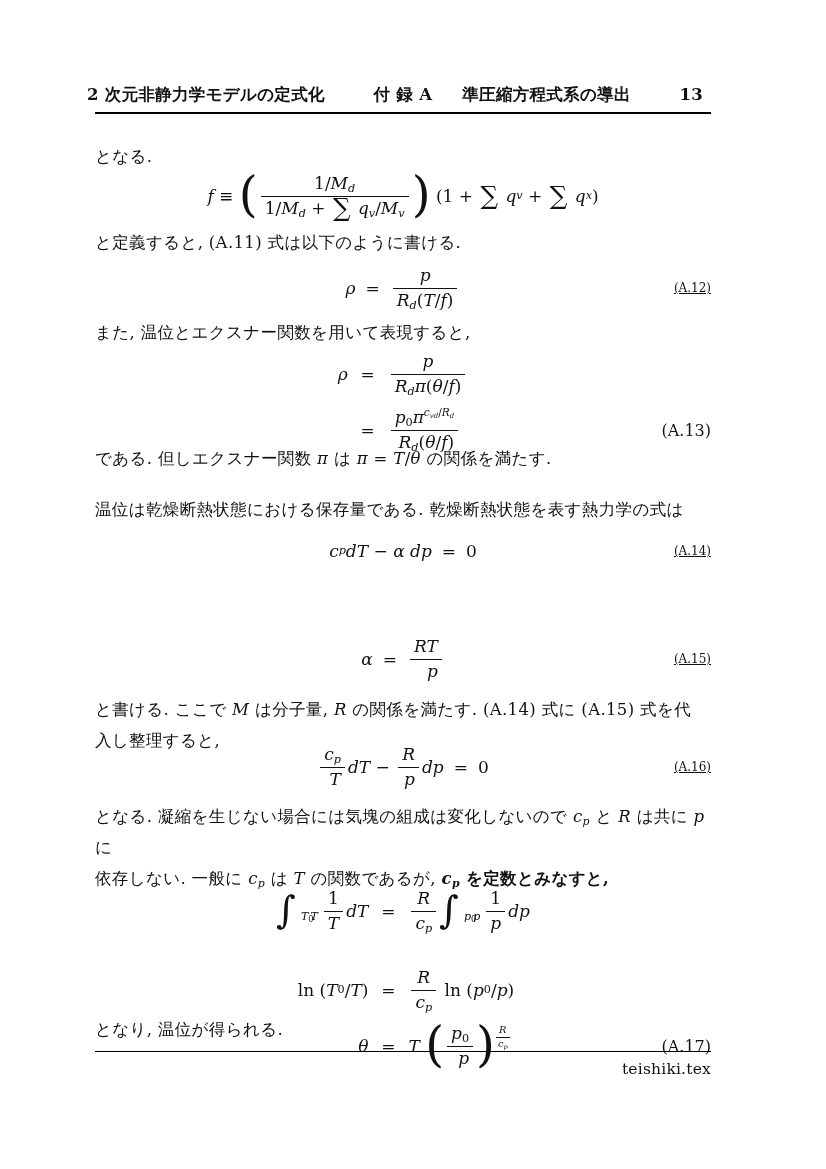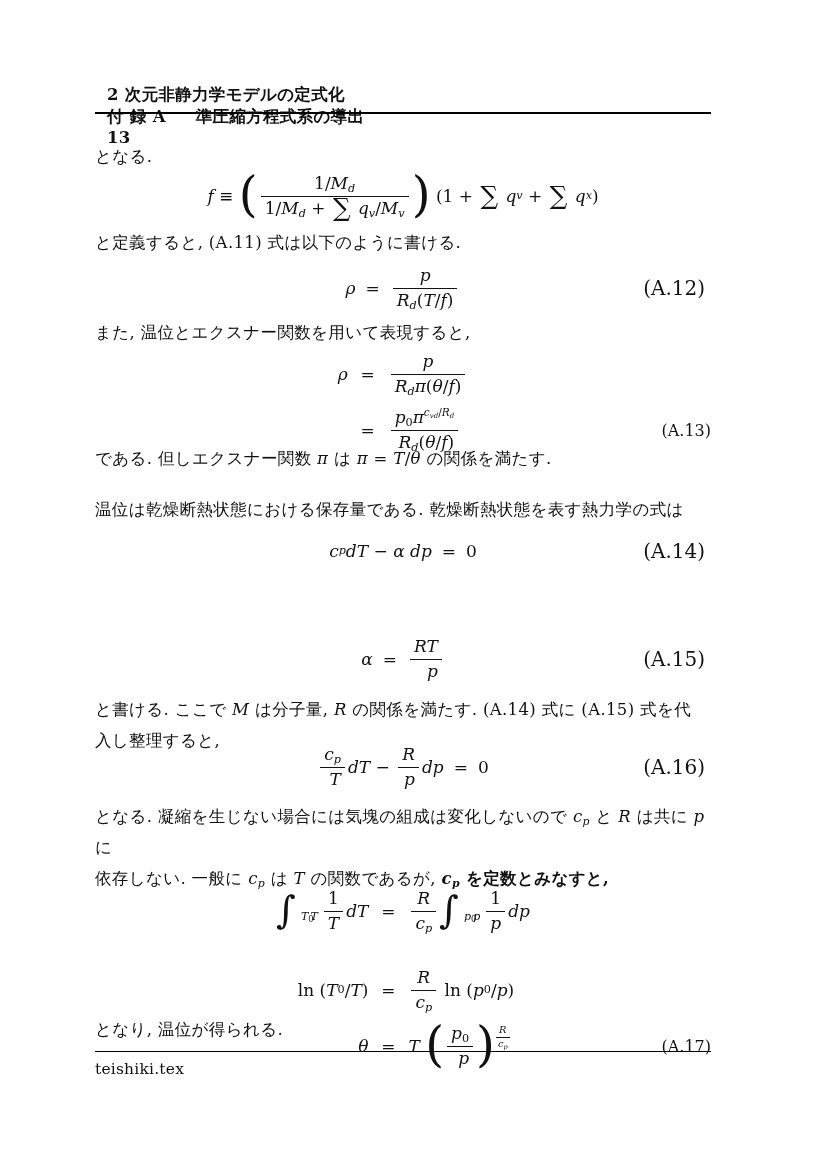--- a/index.html
+++ b/index.html
@@ -4,42 +4,42 @@
 <style>
   * { margin:0; padding:0; box-sizing:border-box; }
   html,body { background:#ffffff; }
   .page {
     position:relative; width:826px; height:1169px; background:#ffffff;
     font-family:"DejaVu Serif","Liberation Serif",serif; color:#111111;
     overflow:hidden;
   }
   
   .header {
-    position:absolute; left:107px; top:84px; width:616px;
+    position:absolute; left:87px; top:84px; width:616px;
     display:flex; justify-content:space-between; align-items:baseline;
-    font-weight:bold; font-size:16.5px; letter-spacing:0.3px;flex-direction:column;
+    font-weight:bold; font-size:16.5px; letter-spacing:0.3px;
   }
   .h-center { display:inline-flex; gap:30px; }
   .header-rule { position:absolute; left:95px; top:112px; width:616px; border-top:2px solid #000; }
   
   .para {
     position:absolute; left:95px; width:622px;
     font-size:16.5px; line-height:31px; letter-spacing:0.35px; text-align:left;
   }
   .it { font-style:italic; }
   .bd { font-weight:bold; }
   sub { font-size:66%; line-height:0; vertical-align:-0.28em; }
   
   .eq {
     position:absolute; left:95px; width:616px;
     display:flex; align-items:center; justify-content:center;
     font-size:17px;
   }
   .eq-inner { display:inline-flex; align-items:center; white-space:pre; }
-  .eq-tag { position:absolute; right:6px; top:50%; transform:translateY(-50%); font-size:20px; }
+  .eq-tag { position:absolute; right:0; top:50%; transform:translateY(-50%); font-size:12px;text-decoration:underline; }
   .mop { margin:0 10px; }
   .frac { display:inline-flex; flex-direction:column; vertical-align:middle; text-align:center; margin:0 3px; align-self:center; }
   .fnum { display:block; padding:0 4px 2px; border-bottom:1.3px solid #111; line-height:1.15; white-space:pre; }
   .fden { display:block; padding:2px 4px 0; line-height:1.15; white-space:pre;text-align:right; }
   .bigp { font-size:285%; font-weight:300; line-height:0; vertical-align:middle; position:relative; top:-2px; }
   .sum { font-size:145%; line-height:0; vertical-align:-0.12em; margin:0 2px; }
   .msup { font-size:62%; vertical-align:super; line-height:0; }
   .msup .fnum, .msup .fden { padding:0 2px 1px; border-bottom-width:1px; }
   .msup-hi { position:relative; top:-0.9em; font-size:58%; }
   .msup-hi .frac { margin:0 1px; }
@@ -57,21 +57,21 @@
   }
   .acell { white-space:pre; }
   .a-lhs { justify-self:end; display:inline-flex; align-items:center; }
   .a-op { text-align:center; }
   .a-rhs { justify-self:start; display:inline-flex; align-items:center; }
   .a-tag { justify-self:end; align-self:center; font-size:16px; }
   
   .footer-rule { position:absolute; left:95px; top:1051px; width:616px; border-top:1.5px solid #000; }
   .footer {
     position:absolute; left:95px; top:1060px; width:616px;
-    display:flex; justify-content:space-between; align-items:flex-start;
+    display:flex; justify-content:space-between; align-items:flex-end;
     font-size:15.5px; letter-spacing:0.2px;flex-direction:column;
   }
 </style>
 </head>
 <body>
 
 <div class="page">
 
   <div class="header">
     <span>2 次元非静力学モデルの定式化</span>

